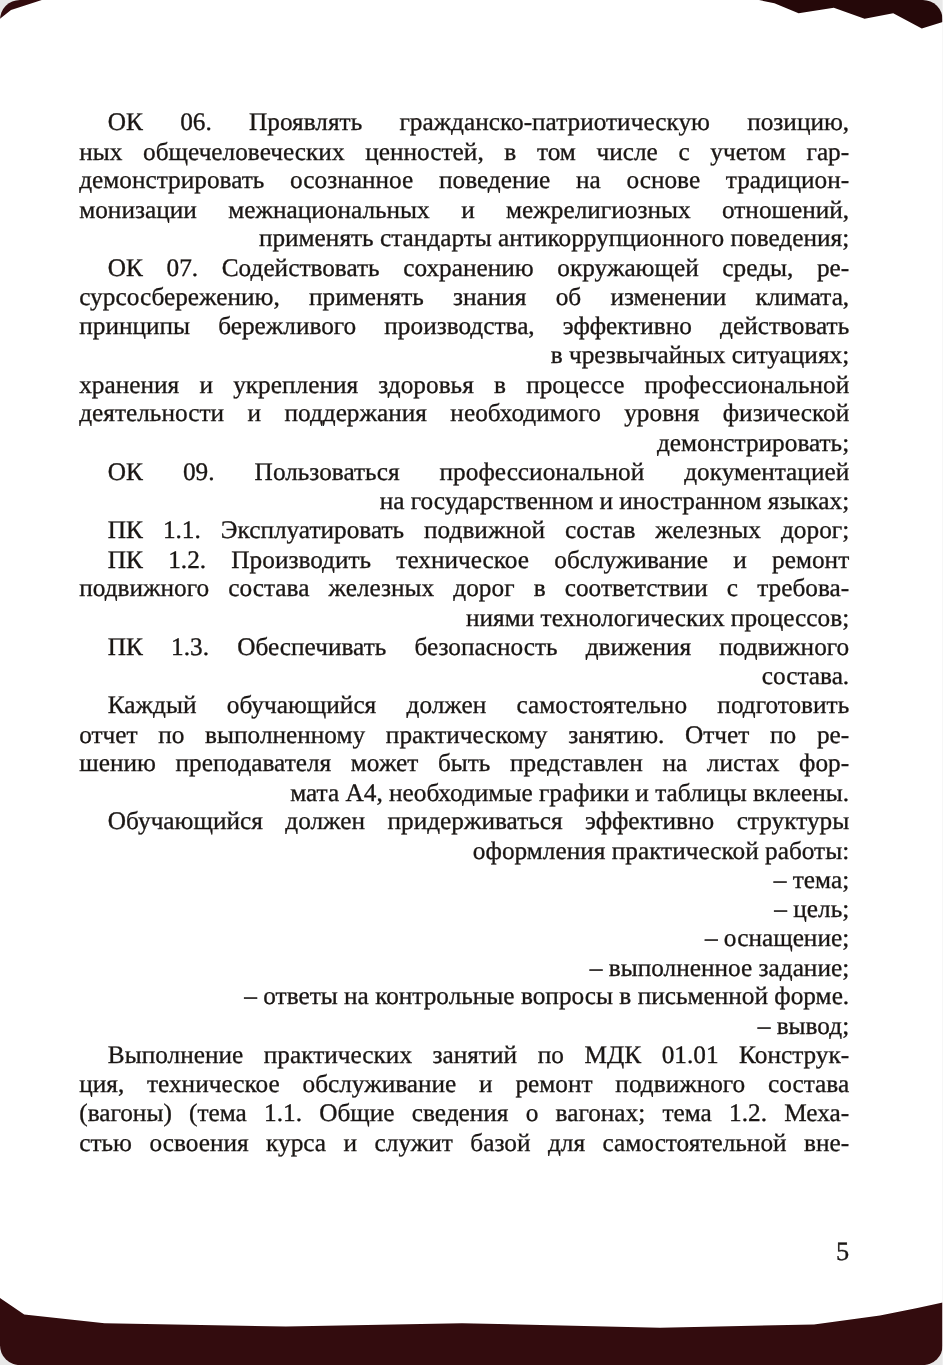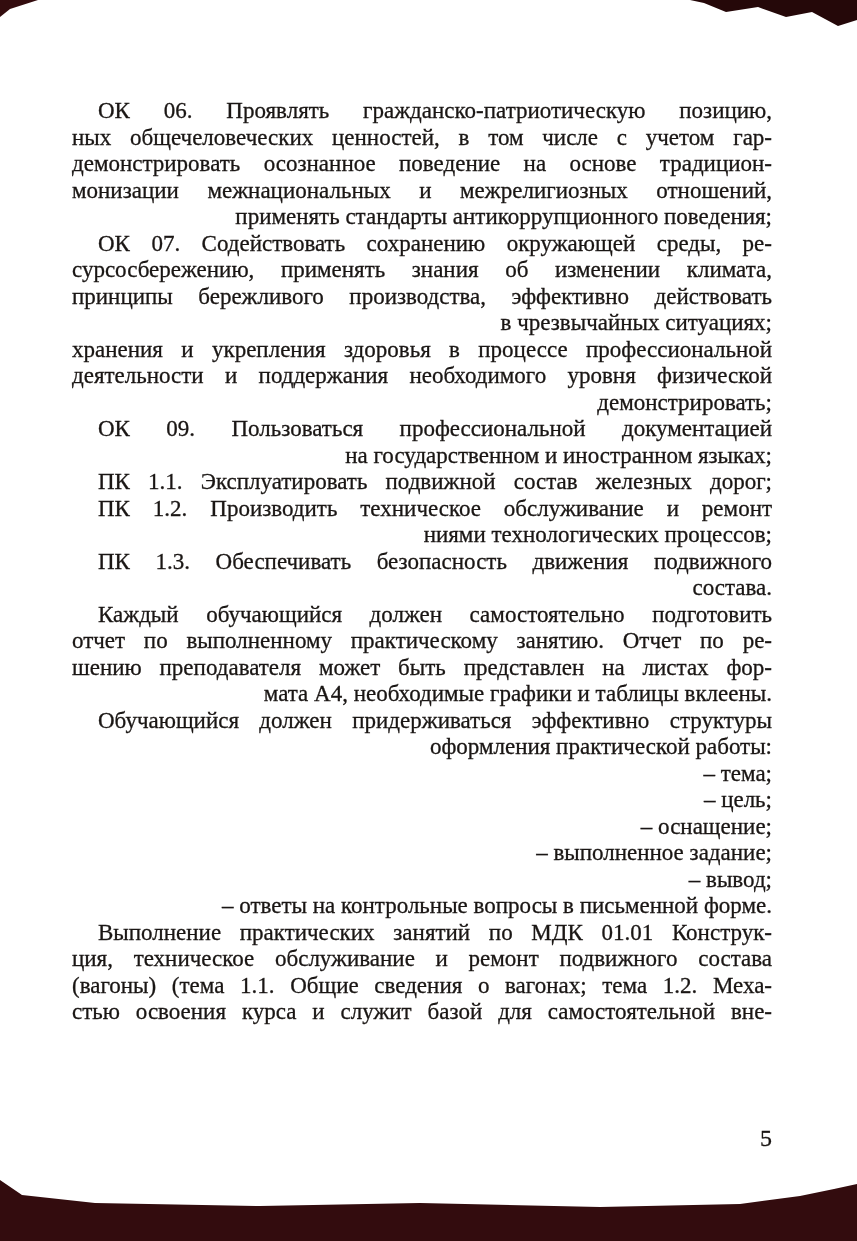--- a/index.html
+++ b/index.html
@@ -4,20 +4,21 @@
 <style>
   html,body{margin:0;padding:0;}
   body{background:#e8e8e8;}
   .page{
     position:relative;
     width:857px;height:1241px;
     background:var(--bg,#ffffff);
     overflow:hidden;
     font-family:"Liberation Serif","DejaVu Serif",serif;
     color:var(--fg,#1a1614);
+    border-radius:18px;
   }
   .text-block{
     position:absolute;left:72px;top:98px;width:700px;
     font-size:23px;line-height:26.5px;
     -webkit-text-stroke:0.3px currentColor;
   }
   .line{text-align:right;}
   .line.j{text-align:justify;text-align-last:justify;text-justify:inter-word;}
   .line.ind{text-indent:26px;}
   .line.list{padding-left:26px;}
@@ -43,35 +44,36 @@
       <div class="line j">сурсосбережению, применять знания об изменении климата,</div>
       <div class="line j">принципы бережливого производства, эффективно действовать</div>
       <div class="line">в чрезвычайных ситуациях;</div>
       <div class="line j">хранения и укрепления здоровья в процессе профессиональной</div>
       <div class="line j">деятельности и поддержания необходимого уровня физической</div>
       <div class="line">демонстрировать;</div>
       <div class="line j ind">ОК 09. Пользоваться профессиональной документацией</div>
       <div class="line">на государственном и иностранном языках;</div>
       <div class="line j ind">ПК 1.1. Эксплуатировать подвижной состав железных дорог;</div>
       <div class="line j ind">ПК 1.2. Производить техническое обслуживание и ремонт</div>
+      <div class="line j">подвижного состава железных дорог в соответствии с требова-</div>
       <div class="line">ниями технологических процессов;</div>
       <div class="line j ind">ПК 1.3. Обеспечивать безопасность движения подвижного</div>
       <div class="line">состава.</div>
       <div class="line j ind">Каждый обучающийся должен самостоятельно подготовить</div>
       <div class="line j">отчет по выполненному практическому занятию. Отчет по ре-</div>
       <div class="line j">шению преподавателя может быть представлен на листах фор-</div>
       <div class="line">мата А4, необходимые графики и таблицы вклеены.</div>
       <div class="line j ind">Обучающийся должен придерживаться эффективно структуры</div>
       <div class="line">оформления практической работы:</div>
       <div class="line list">– тема;</div>
       <div class="line list">– цель;</div>
       <div class="line list">– оснащение;</div>
       <div class="line list">– выполненное задание;</div>
+      <div class="line list">– ответы на контрольные вопросы в письменной форме.</div>
       <div class="line list">– вывод;</div>
-      <div class="line list">– ответы на контрольные вопросы в письменной форме.</div>
       <div class="line j ind">Выполнение практических занятий по МДК 01.01 Конструк-</div>
       <div class="line j">ция, техническое обслуживание и ремонт подвижного состава</div>
       <div class="line j">(вагоны) (тема 1.1. Общие сведения о вагонах; тема 1.2. Меха-</div>
       <div class="line j">стью освоения курса и служит базой для самостоятельной вне-</div>
     </div>
 
   <div class="page-number">5</div>
 
   <svg class="artifacts" viewBox="0 0 857 1241" xmlns="http://www.w3.org/2000/svg">
     <polygon points="0,0 38,0 10,9 0,17" fill="#330c0e"></polygon>

